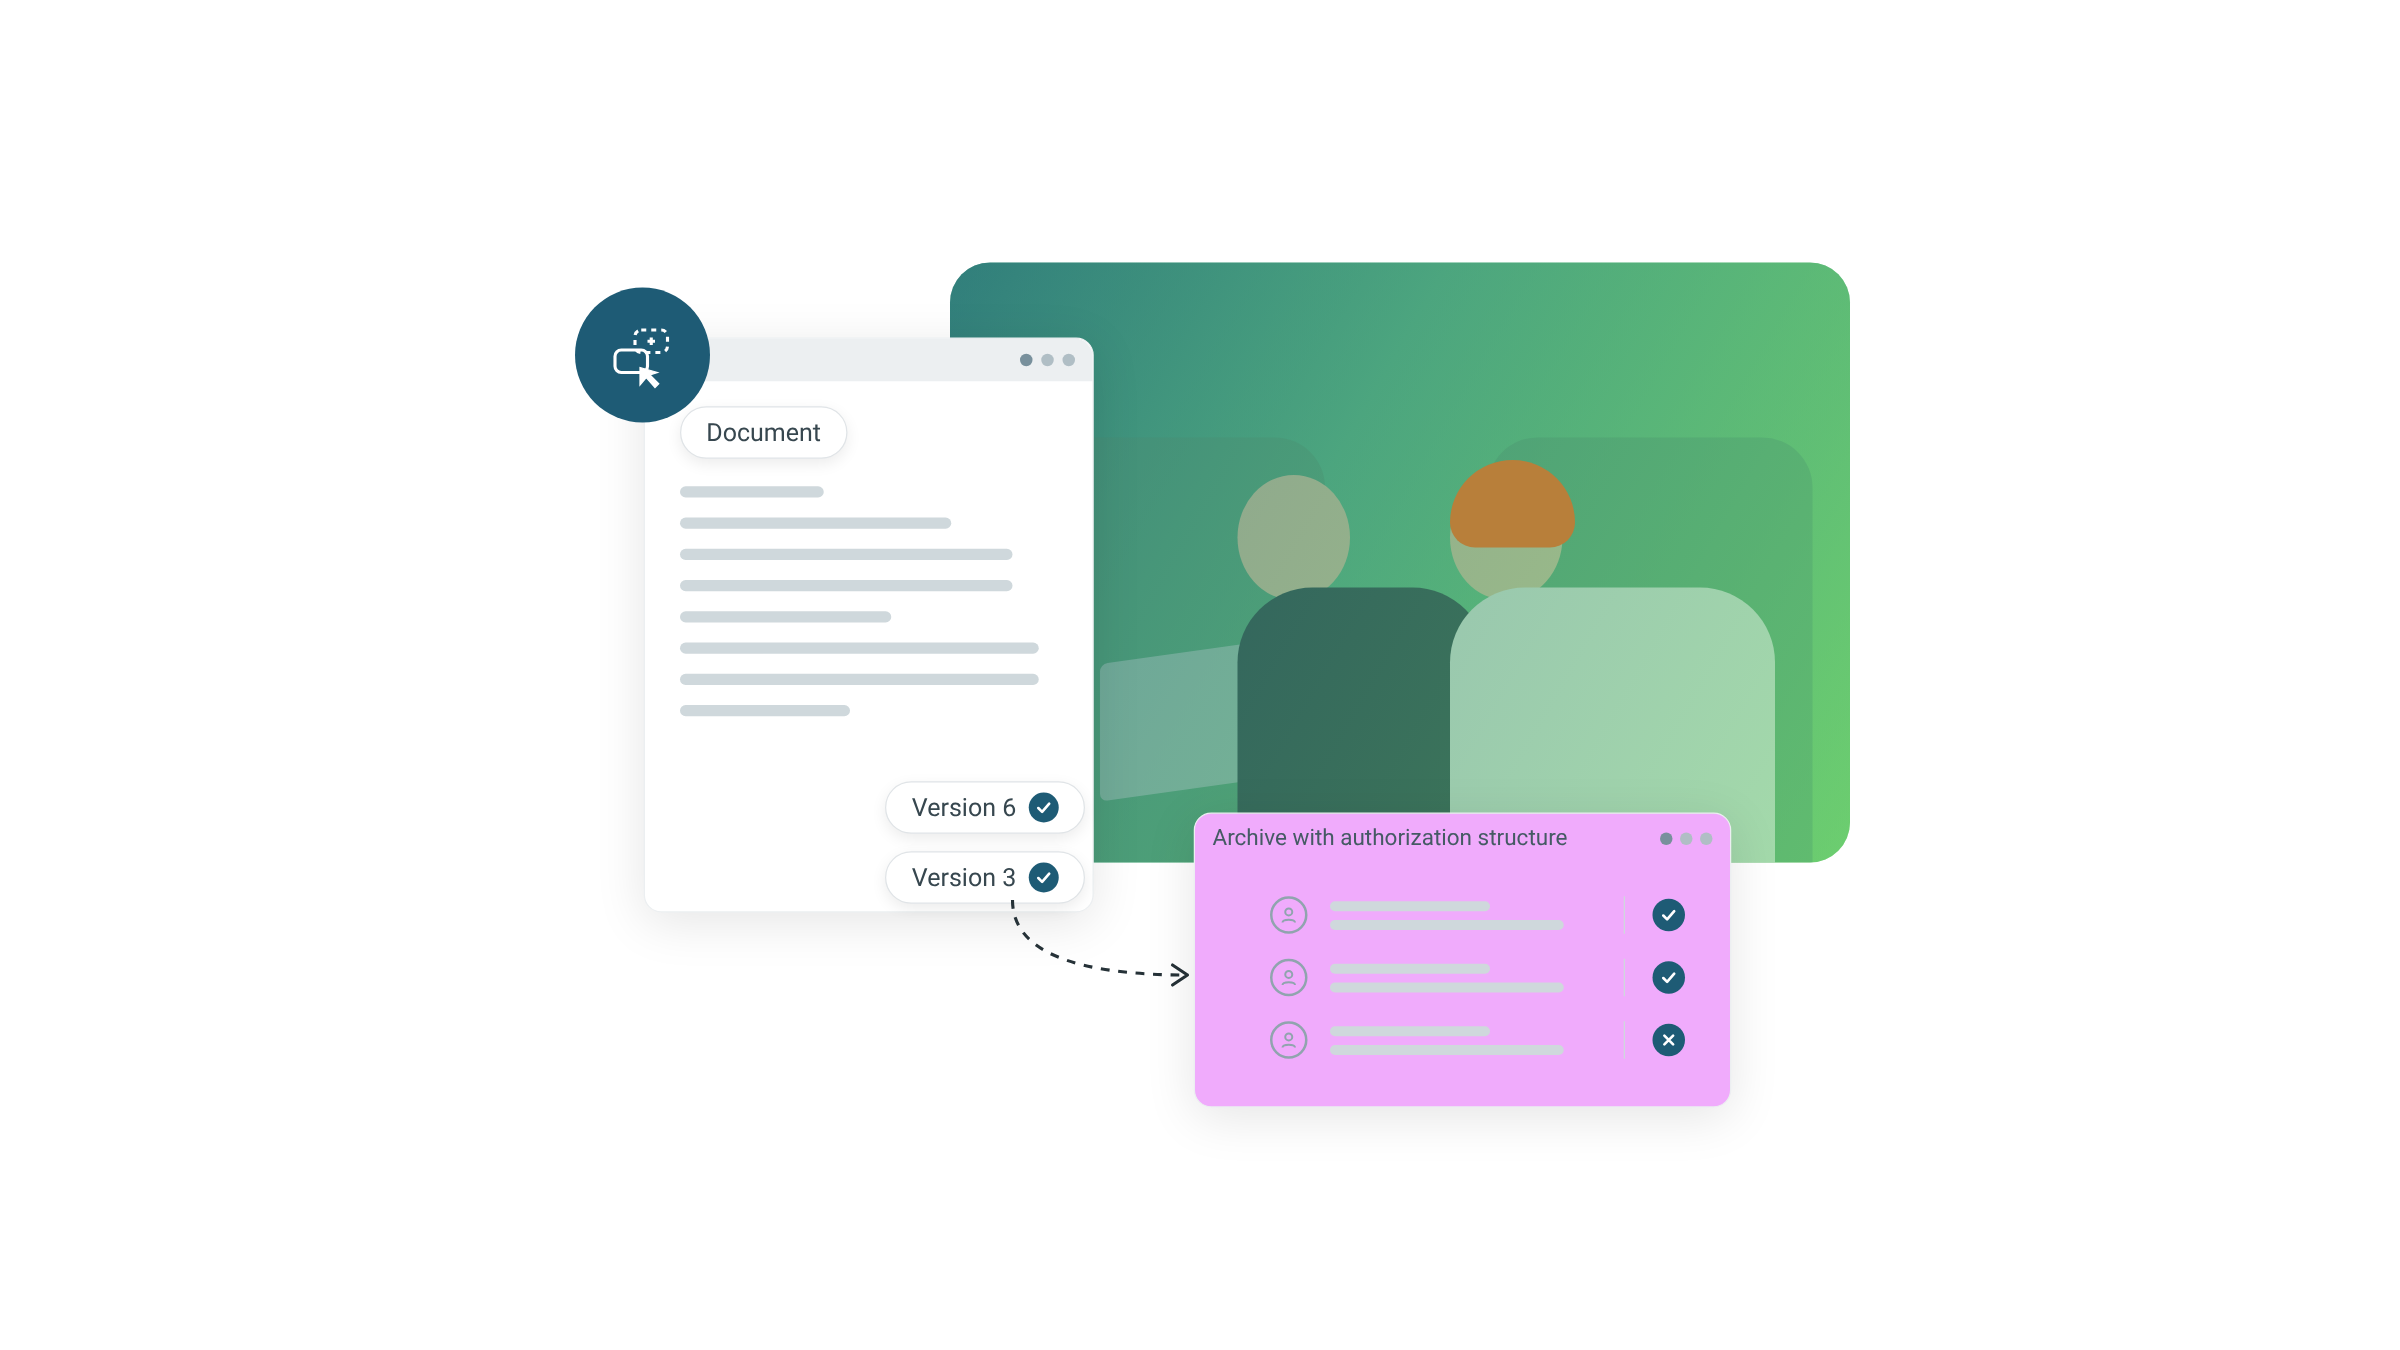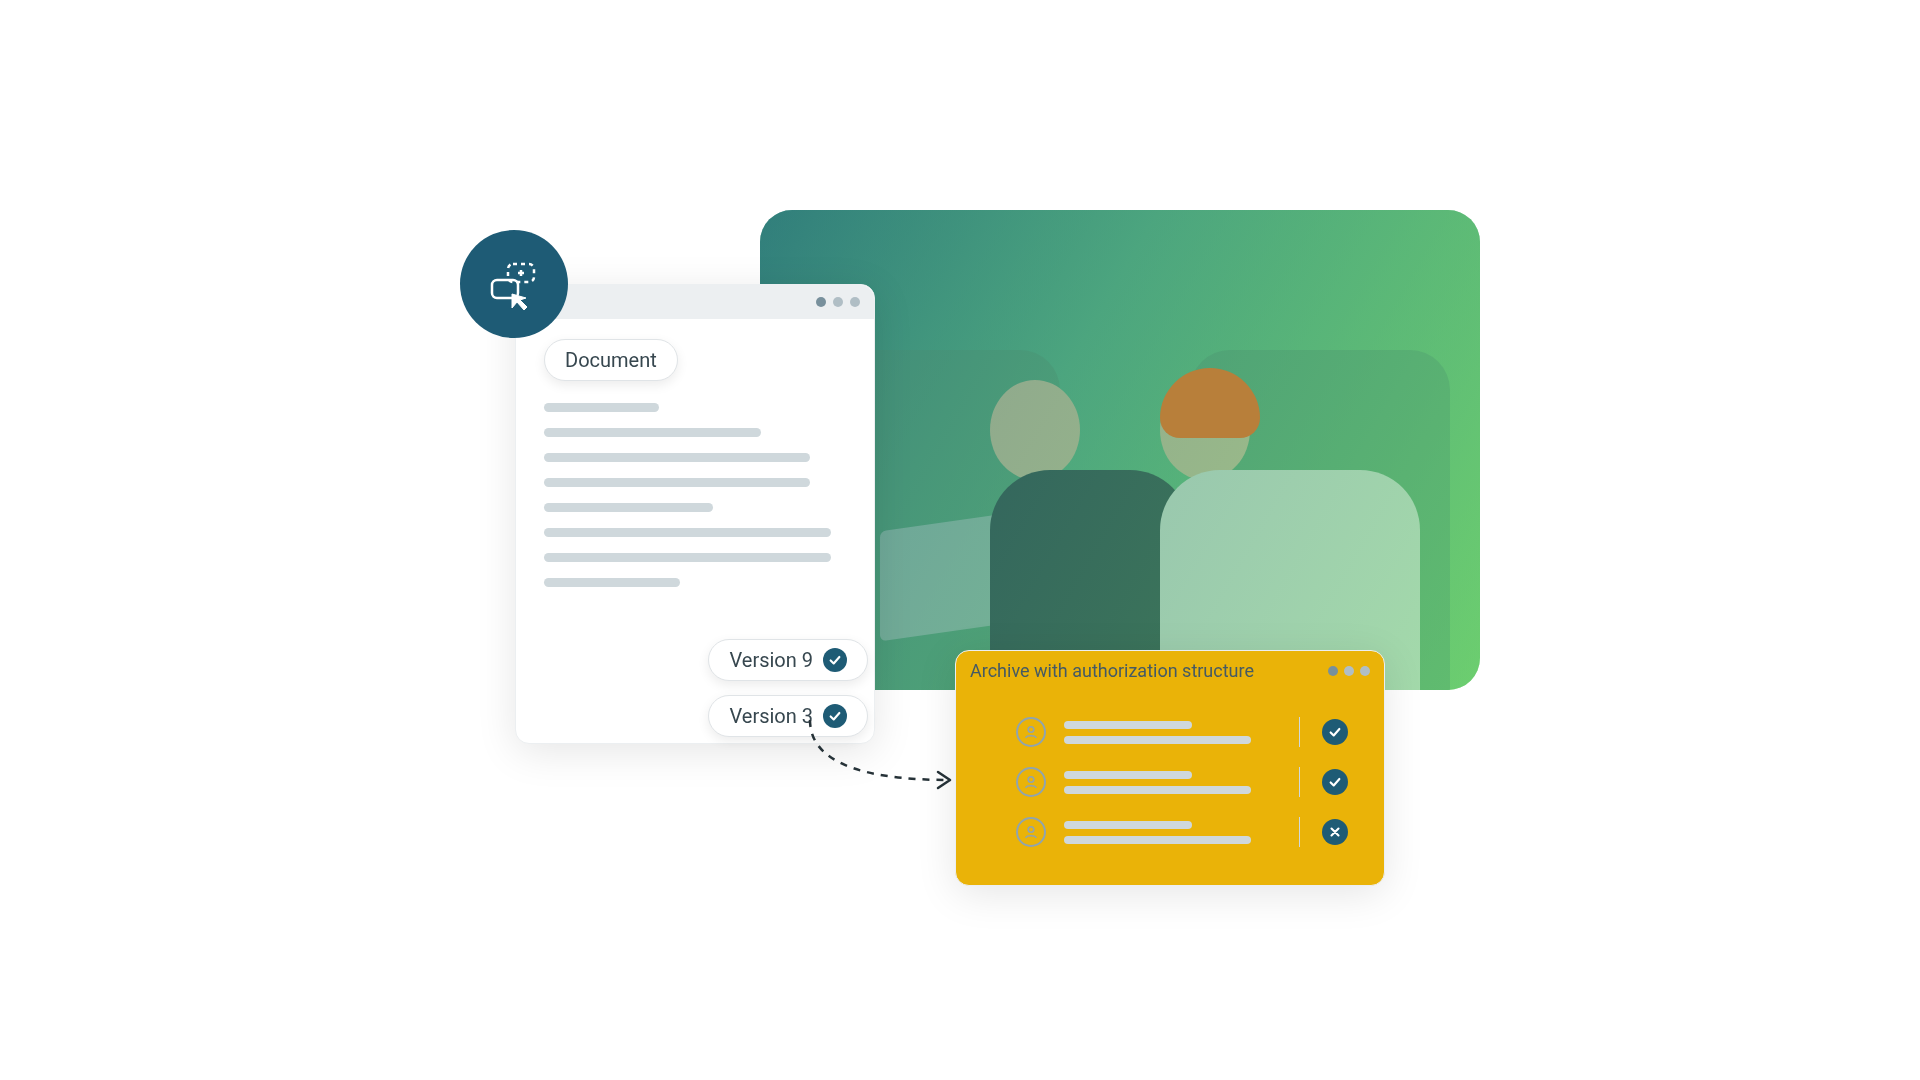--- a/index.html
+++ b/index.html
@@ -66,21 +66,21 @@
   .laptop {
     position:absolute; left:120px; bottom:60px; width:160px; height:110px;
     background:#c8d4d8; border-radius:6px; transform: skewY(-8deg);
     opacity:0.7;
   }
 
   
   .doc-window {
     position: absolute;
     left: 275px;
-    top: 184px;
+    top: 170px;
     width: 360px;
     height: 460px;
     background: #ffffff;
     border-radius: 14px;
     box-shadow: 0 8px 40px rgba(0,0,0,0.10);
     border: 1px solid #eceff1;
   }
   .win-titlebar {
     height: 34px;
     background: #eceff1;
@@ -152,21 +152,21 @@
     z-index: 5;
   }
   .drag-badge svg { width: 64px; height: 64px; }
 
   
   .archive-window {
     position: absolute;
     left: 715px;
     top: 550px;
     width: 430px;
-    background: #eab308;
+    background: #f0abfc;
     border-radius: 14px;
     box-shadow: 0 8px 40px rgba(0,0,0,0.10);
     border: 1px solid #eceff1;
     padding-bottom: 20px;
   }
   .archive-titlebar {
     height: 40px;
     display: flex;
     align-items: center;
     justify-content: space-between;
@@ -268,21 +268,21 @@
       <div class="line w70"></div>
       <div class="line w88"></div>
       <div class="line w88"></div>
       <div class="line w55"></div>
       <div class="line w95"></div>
       <div class="line w95"></div>
       <div class="line w45"></div>
     </div>
     <div class="version-stack">
       <div class="pill version-pill">
-        <span>Version 9</span>
+        <span>Version 6</span>
         <span class="check-badge">
           <svg viewBox="0 0 16 16">
               <path d="M3 8.5 L6.5 12 L13 4.5" stroke="#ffffff" stroke-width="2.4" fill="none" stroke-linecap="round" stroke-linejoin="round"></path>
             </svg>
         </span>
       </div>
       <div class="pill version-pill">
         <span>Version 3</span>
         <span class="check-badge">
           <svg viewBox="0 0 16 16">

